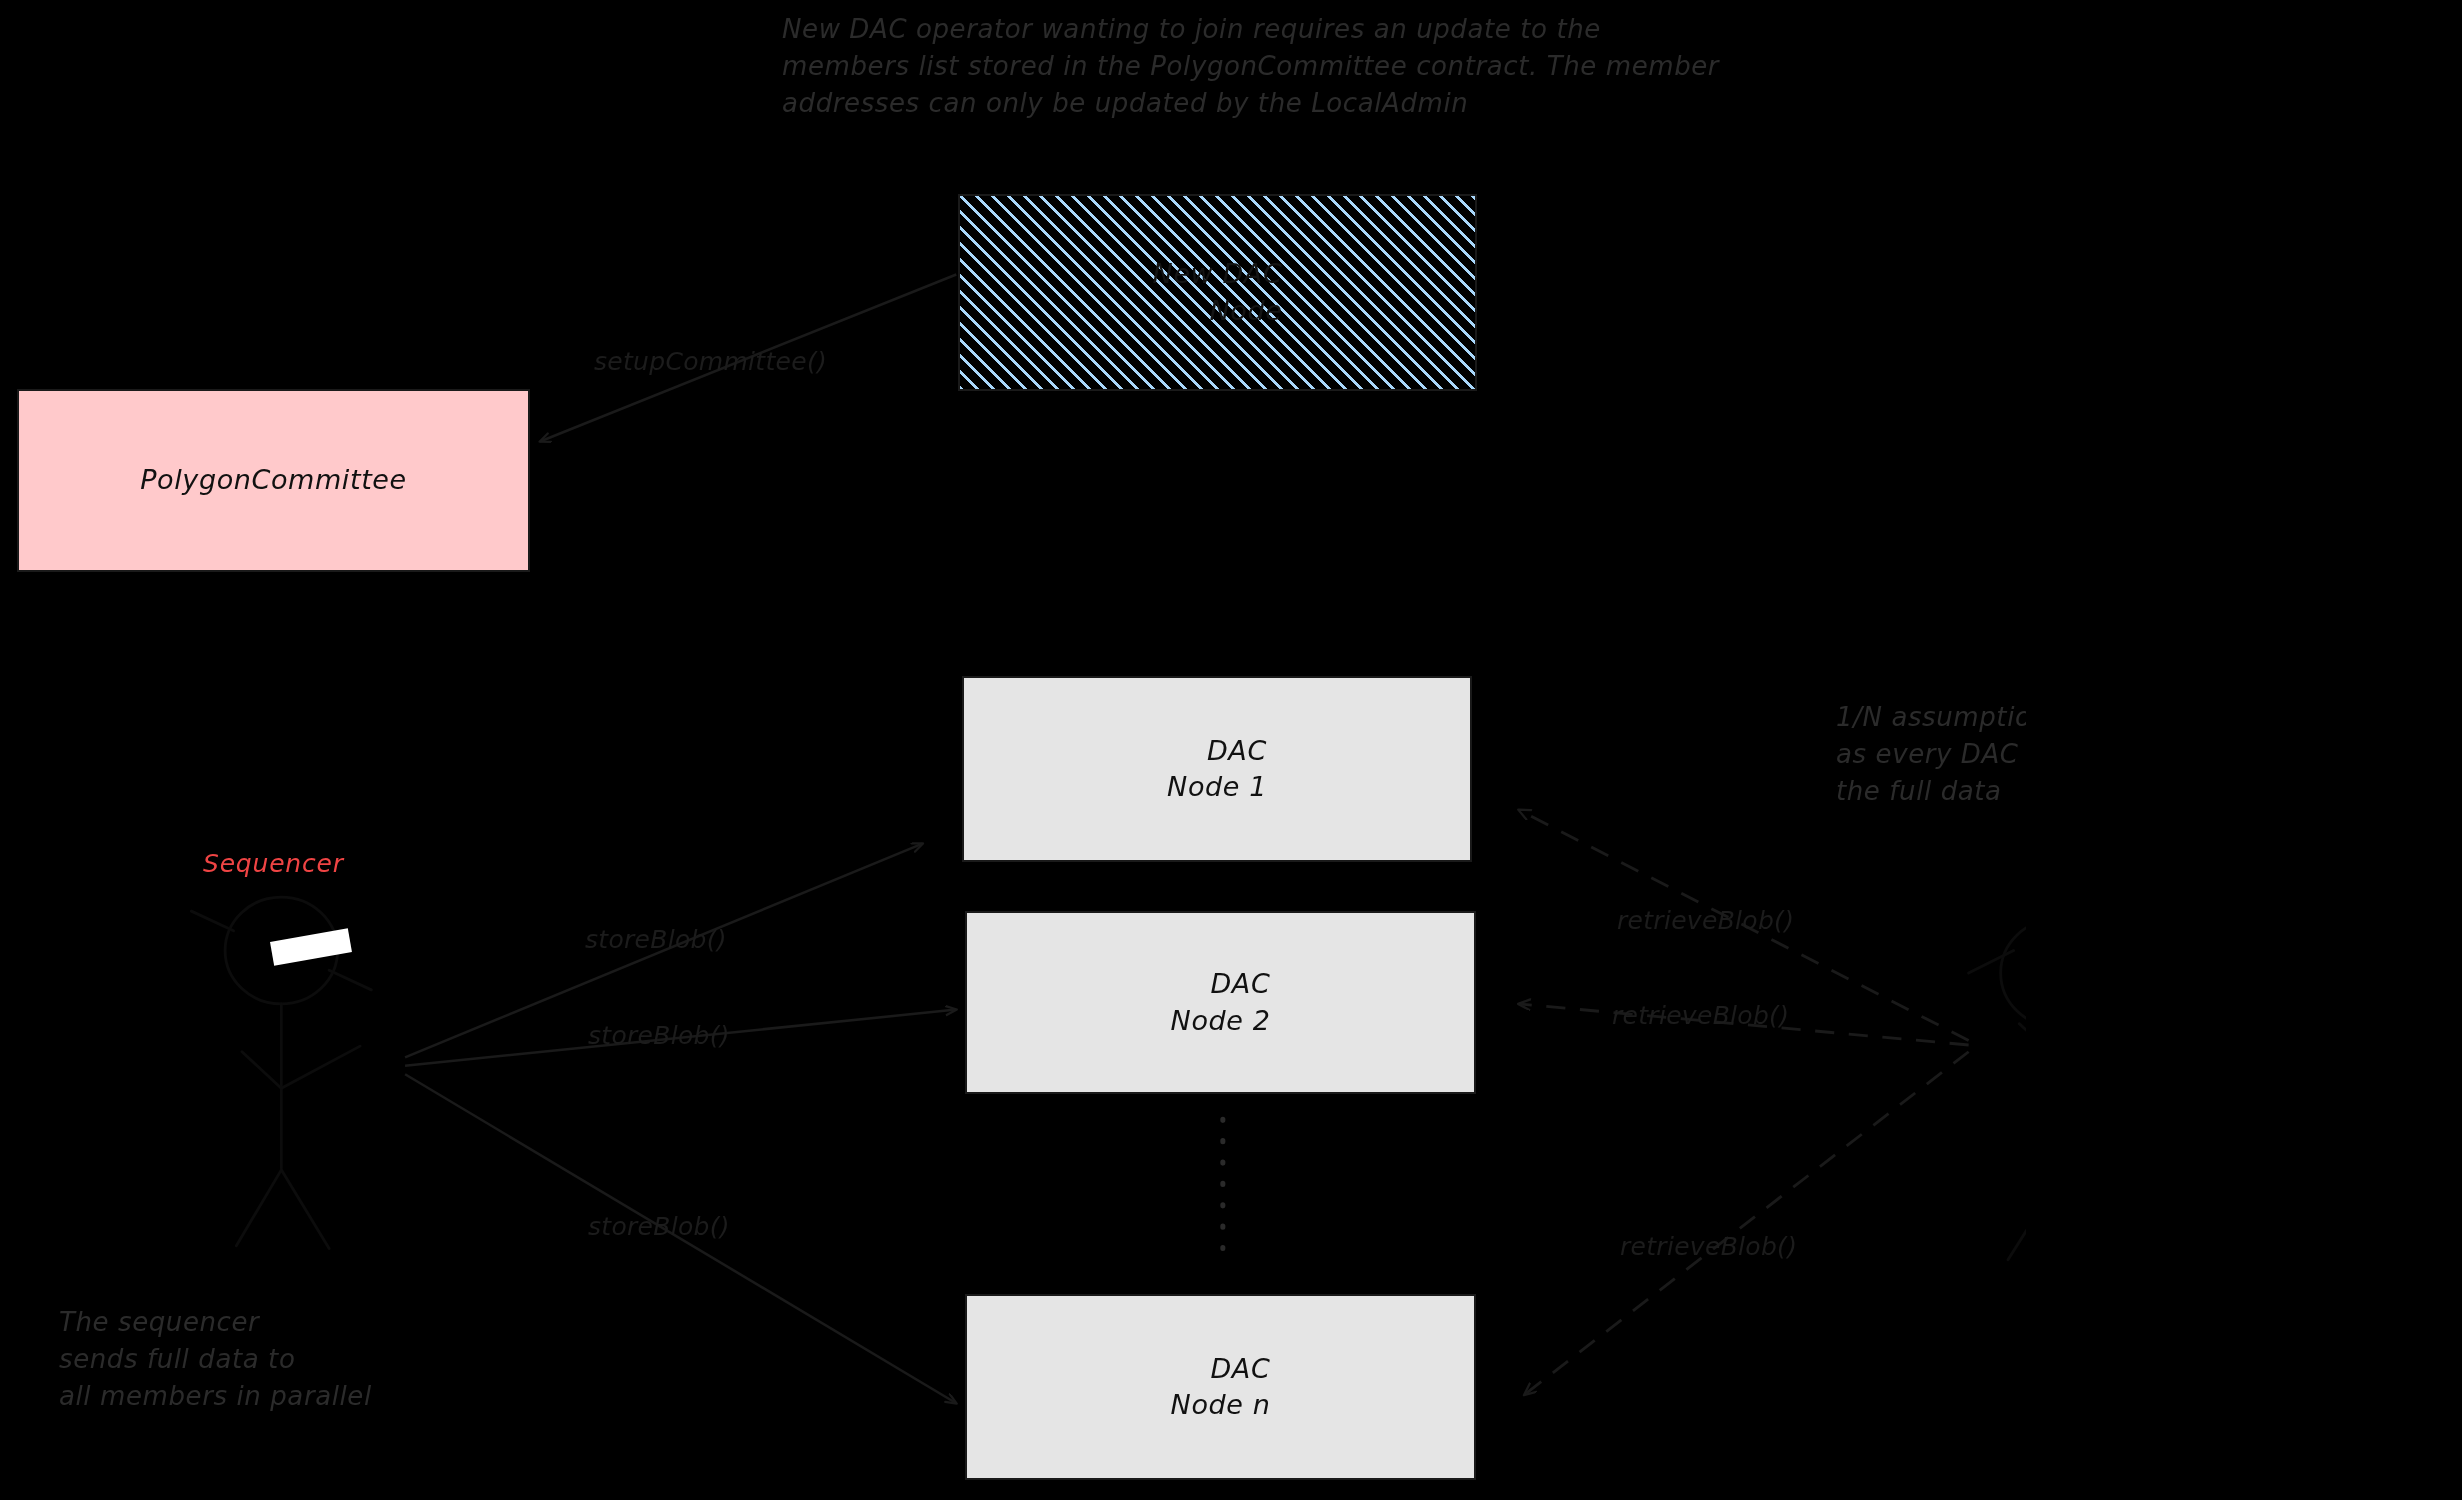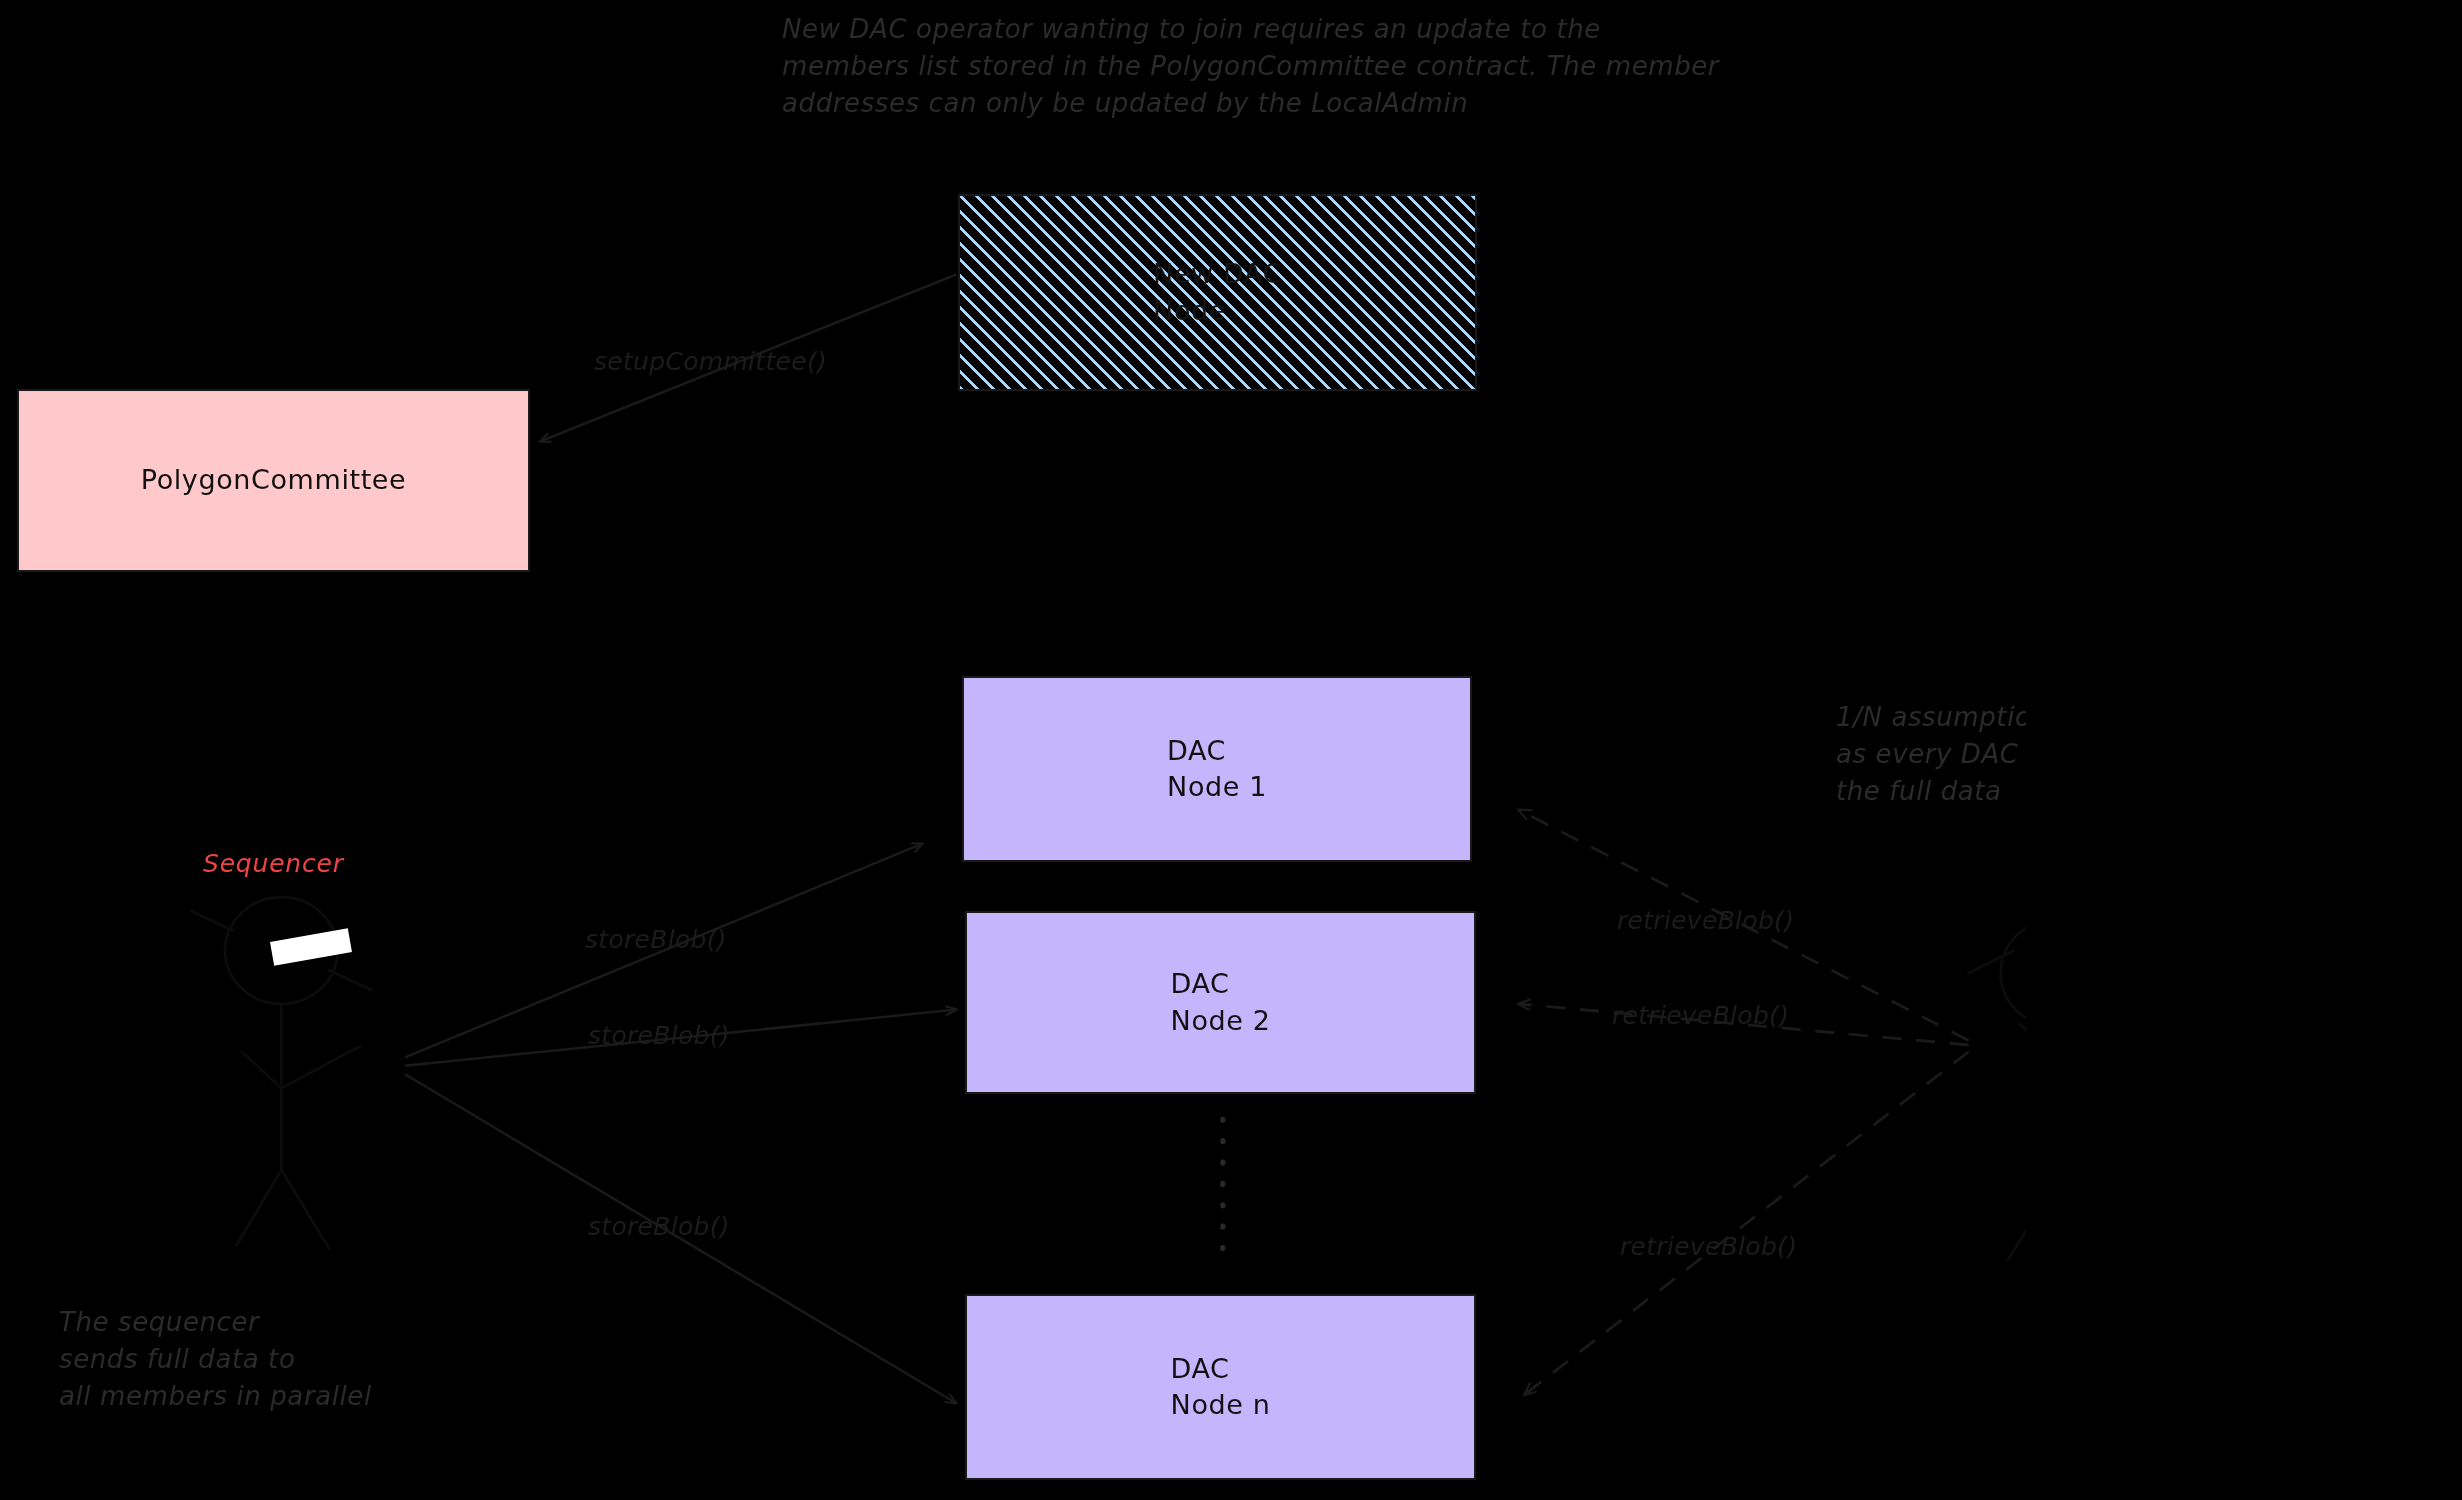--- a/index.html
+++ b/index.html
@@ -36,29 +36,30 @@
     font-style:italic;
     white-space:nowrap;
   }
   .box{
     position:absolute;
     box-sizing:border-box;
     border:2.3px solid #1a1a1a;
     display:flex;
     align-items:center;
     justify-content:center;
-    text-align:left;
+    text-align:right;
     color:#111111;
     font-size:27px;
     line-height:1.35;
     letter-spacing:0.6px;
     white-space:pre-line;
+    font-style:italic;
   }
   .box.pink{ background:#ffc9cb; }
-  .box.blue{ background:#c4b5fd; }
+  .box.blue{ background:#e5e5e5; }
   .box.hatch{
     background-color:#000000;
     background-image:repeating-linear-gradient(
         45deg,
         #a9d7fb 0px, #a9d7fb 2.8px,
         rgba(0,0,0,0) 2.8px, rgba(0,0,0,0) 11.3px);
     color:#141414;
   }
   svg.overlay{
     position:absolute;left:0;top:0;

